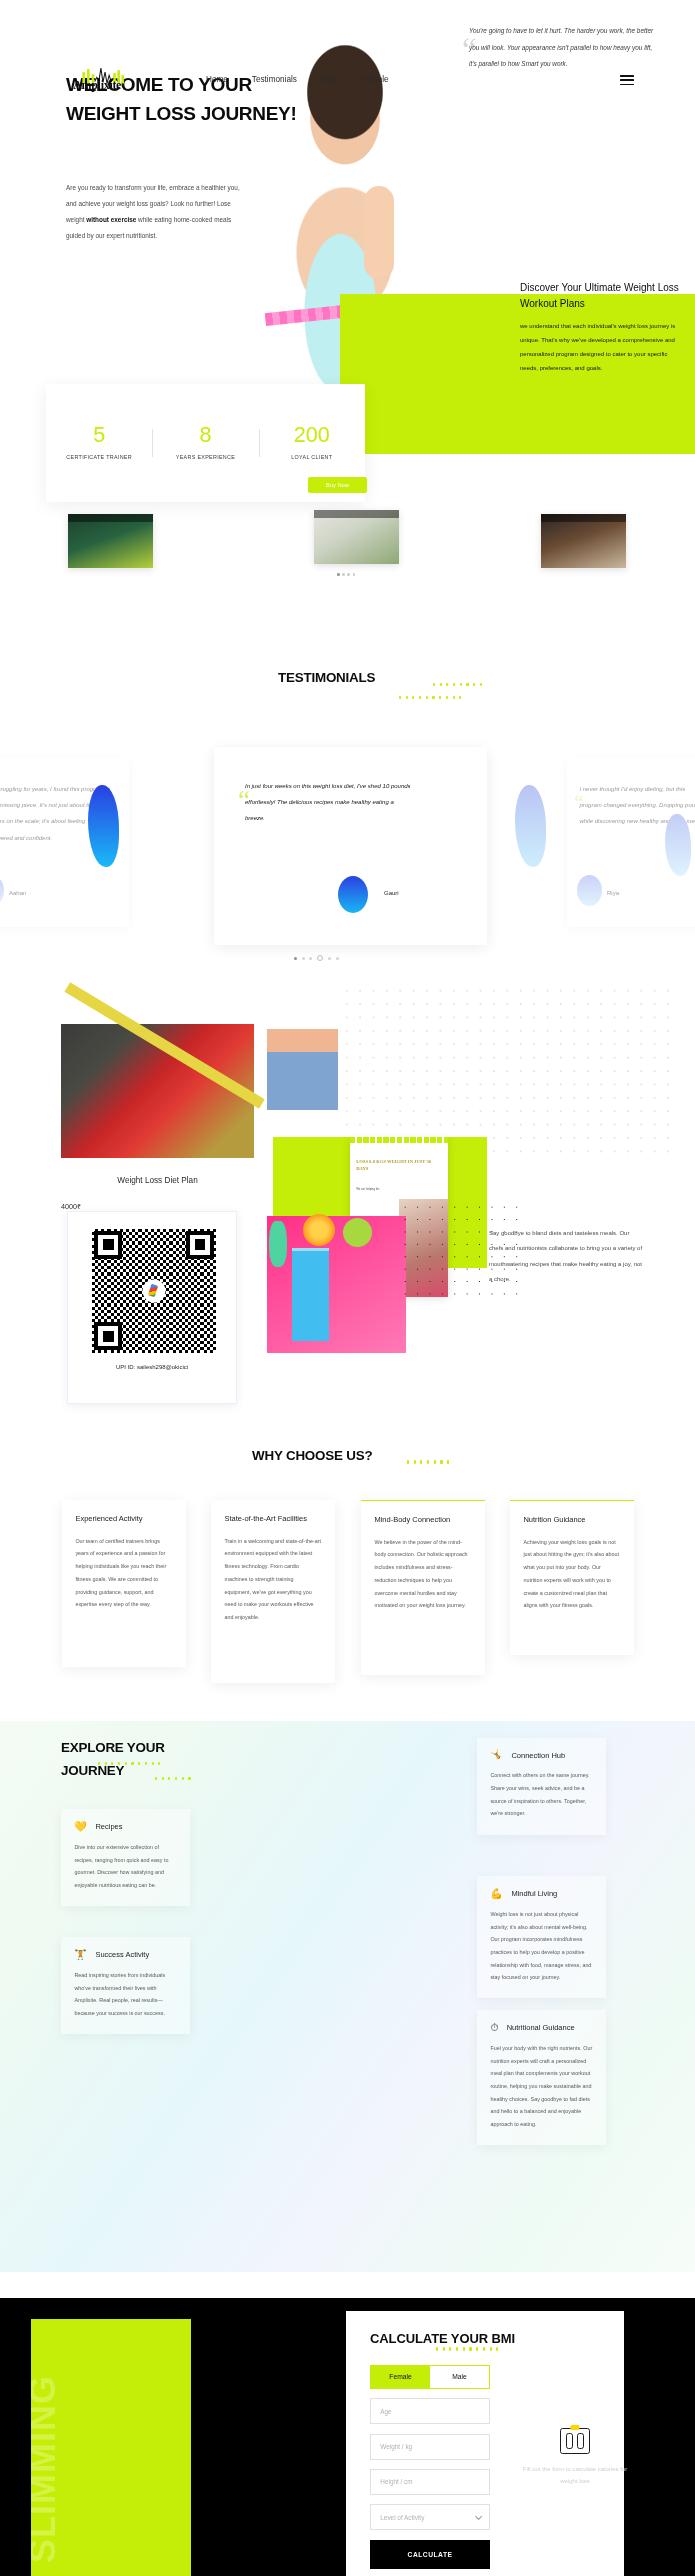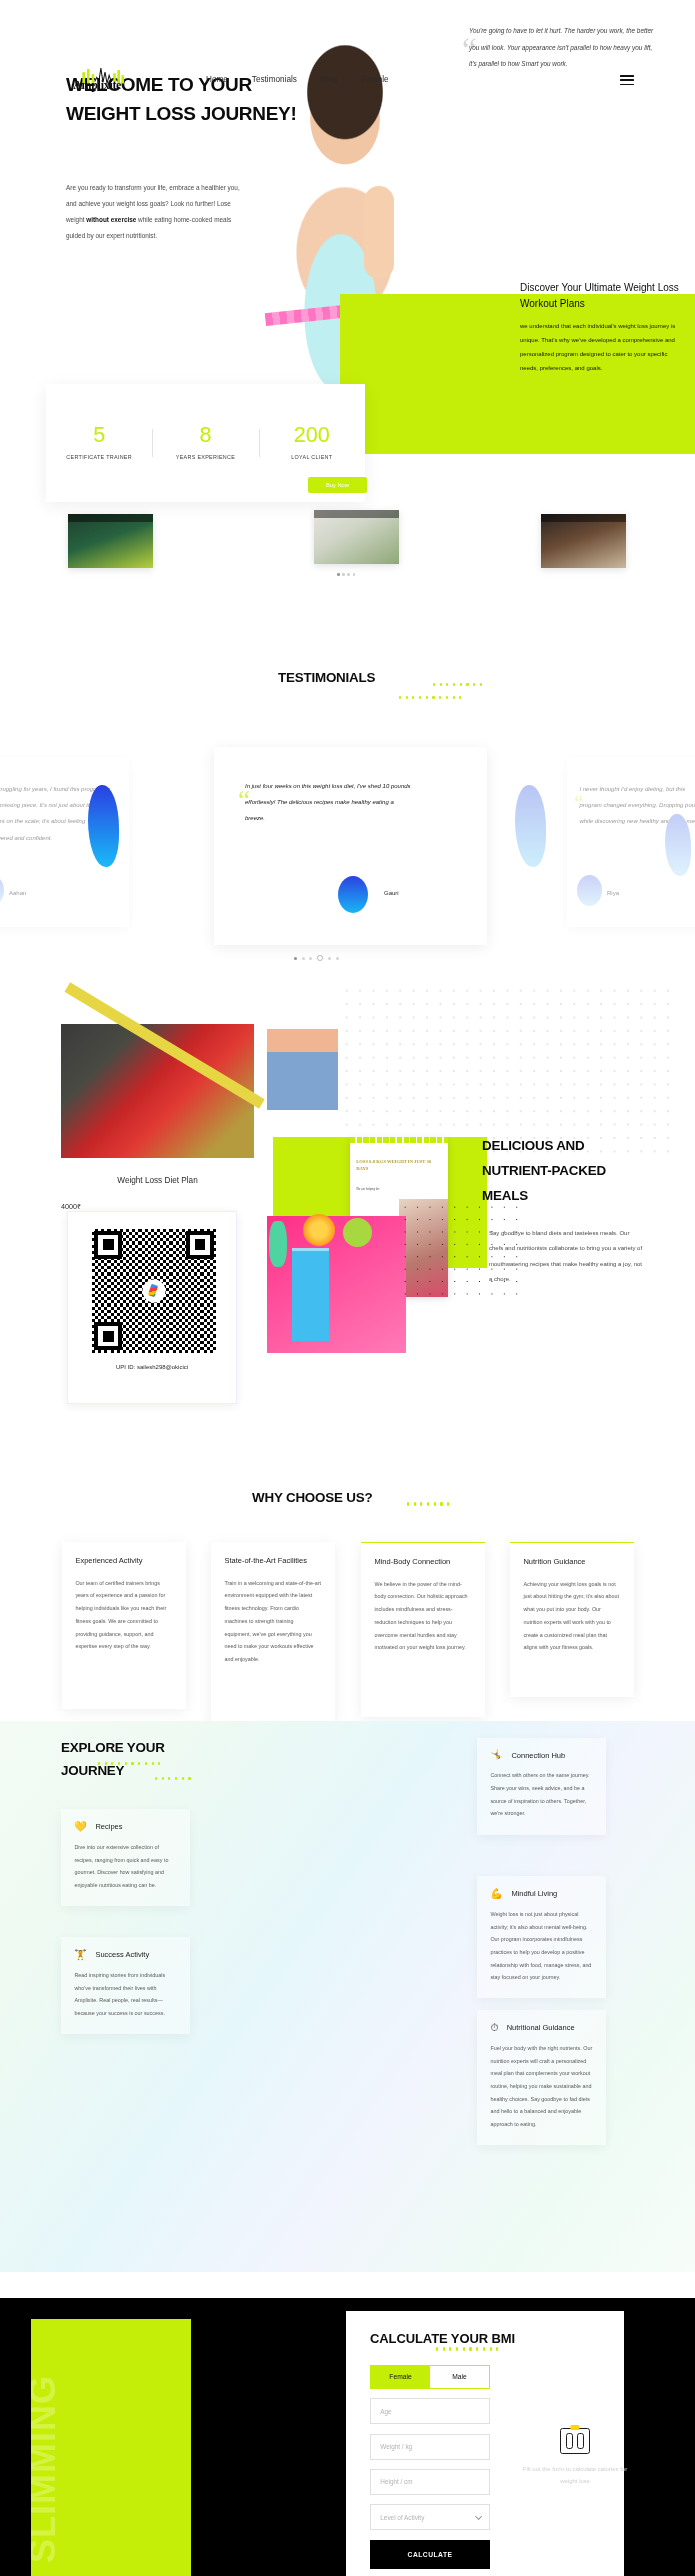--- a/index.html
+++ b/index.html
@@ -127,21 +127,21 @@
     background-blend-mode:difference;}
   .qr .eye{position:absolute;width:28px;height:28px;border:4.6px solid #000;background:#fff;}
   .qr .eye.tl{left:2.1px;top:2.1px;} .qr .eye.tr{right:2.1px;top:2.1px;} .qr .eye.bl{left:2.1px;bottom:2.1px;}
   .qr .eye i{position:absolute;left:4.6px;top:4.6px;right:4.6px;bottom:4.6px;background:#000;display:block;}
   .qr .gp{position:absolute;left:50%;top:50%;transform:translate(-50%,-50%);width:23px;height:23px;border-radius:50%;background:#fff;}
   .qr .gp b{position:absolute;left:7.2px;top:5.2px;width:7.2px;height:12.4px;border-radius:1.5px;
     background:linear-gradient(150deg,#4285f4 0 30%,#ea4335 30% 55%,#fbbc05 55% 80%,#34a853 80% 100%);display:block;transform:rotate(18deg);}
   .upi{position:absolute;left:0;top:152px;width:100%;text-align:center;font-size:6px;color:#2b2b2b;}
 
   
-  .why{position:absolute;top:1486px;left:0;width:649px;height:289px;}
+  .why{position:absolute;top:1444px;left:0;width:649px;height:289px;}
   .why-head{position:absolute;left:252px;top:4.1px;}
   .why-dots{position:absolute;left:407px;top:14.4px;}
   .wcard{position:absolute;top:56px;width:124px;background:#fff;box-shadow:0 3.1px 13.4px rgba(0,0,0,.07);padding:13.4px 13.4px 15.5px;}
   .wcard h3{font-size:7.5px;font-weight:400;color:#1c1c1c;line-height:1.6;margin-bottom:9.3px;}
   .wcard p{font-size:5.4px;line-height:2.35;color:#5a5a5a;}
   .wcard.w1{left:62px;height:167px;}
   .wcard.w2{left:211px;height:183px;}
   .wcard.w3{left:361px;height:175px;border-top:1px solid #c4ee07;}
   .wcard.w4{left:510px;height:155px;border-top:1px solid #c4ee07;}
 
@@ -343,21 +343,20 @@
     <div class="greenblock"></div>
 
     <div class="flyer">
       <div class="band"></div>
       <div class="ft">LOSS 6-8 KGS WEIGHT IN JUST 30 DAYS</div>
       <div class="fl">We are helping for:</div>
       <div class="fimg"></div>
       <div class="flogo">Amplixite</div>
     </div>
 
-    <h2 class="meals-title">DELICIOUS AND NUTRIENT-PACKED MEALS</h2>
     <p class="meals-body">Say goodbye to bland diets and tasteless meals. Our chefs and nutritionists collaborate to bring you a variety of mouthwatering recipes that make healthy eating a joy, not a chore.</p>
 
     <div class="pinkimg">
       <div class="orange"></div>
       <div class="apple"></div>
       <div class="meas"></div>
       <div class="book"></div>
     </div>
     <div class="overdots"></div>
 

